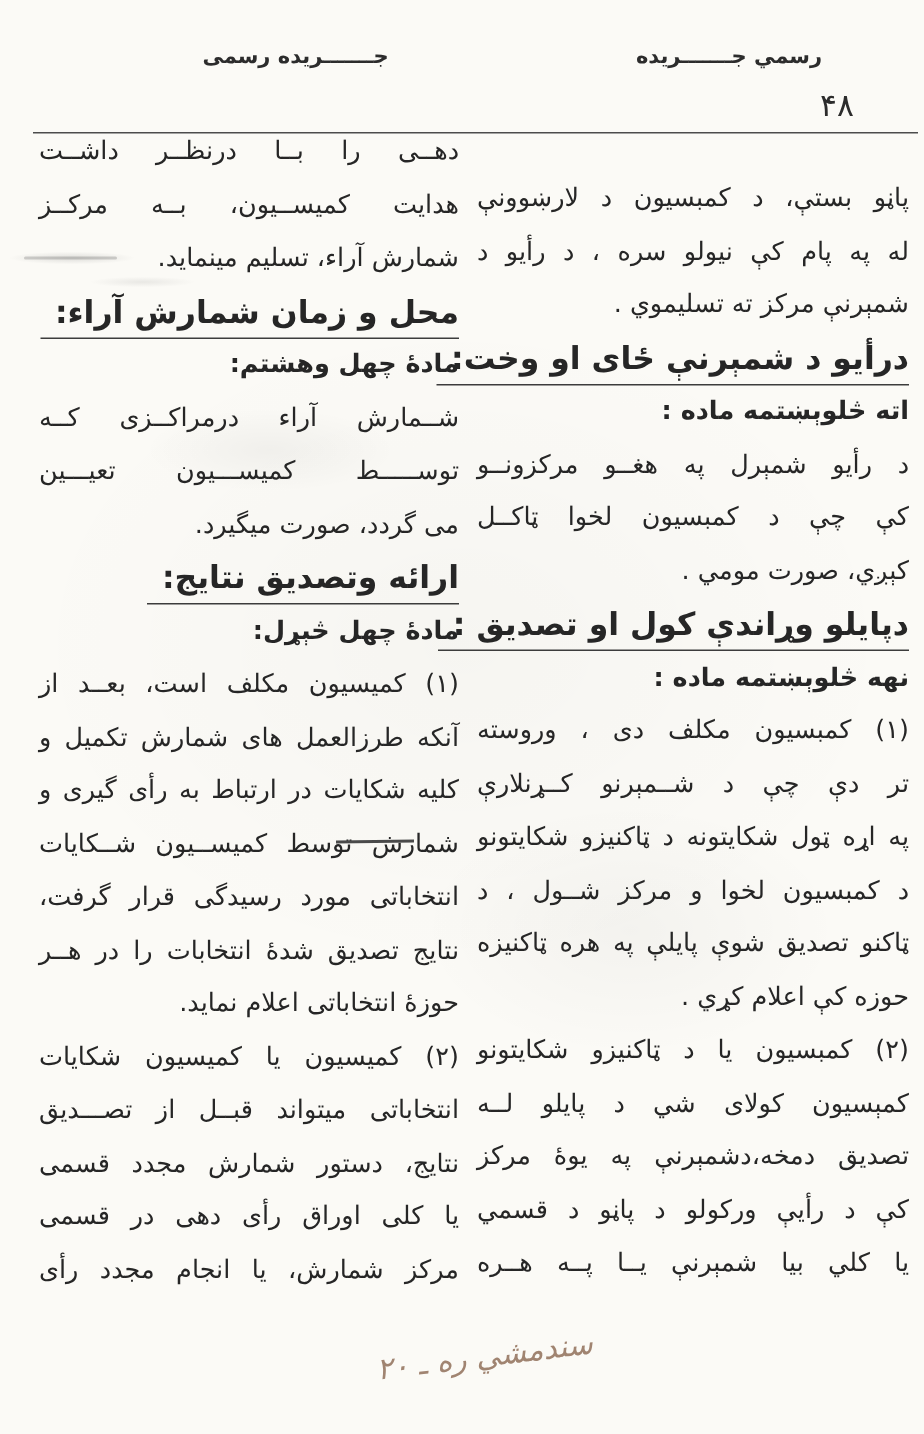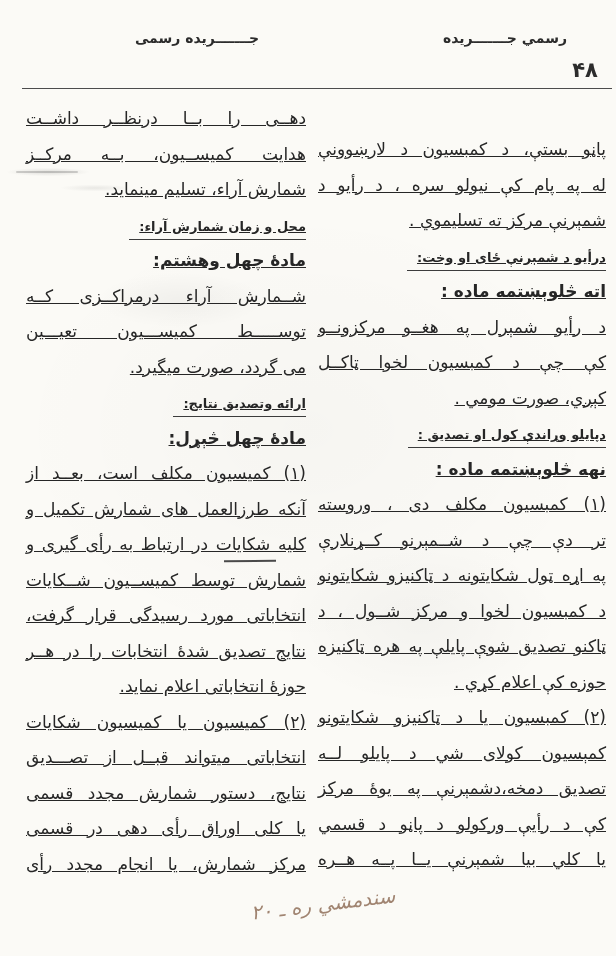--- a/index.html
+++ b/index.html
@@ -21,49 +21,49 @@
       radial-gradient(400px 300px at 50% 45%, rgba(0,0,0,.02), transparent 75%),
       #fbfaf6;
     color:#262626;
   }
   .hdr{
     position:absolute;top:30px;
     font-size:14px;font-weight:bold;
     text-align:center;white-space:nowrap;
     color:#2c2c2c;
   }
-  .hdr-right{right:1px;width:220px;}
+  .hdr-right{right:20px;width:220px;}
   .hdr-left{left:88px;width:218px;}
   .pagenum{
-    position:absolute;top:58px;right:9px;
-    font-size:21px;font-weight:bold;color:#2c2c2c;
+    position:absolute;top:58px;right:36px;
+    font-size:21px;font-weight:normal;color:#2c2c2c;
     width:44px;text-align:center;
   }
   .rule{
     position:absolute;top:88px;left:22px;width:590px;height:0;
     border-top:1.6px solid #4c4c4c;
   }
-  .col{position:absolute;top:101px;text-decoration:underline;}
+  .col{position:absolute;top:84px;}
   .col-pashto{right:10px;width:288px;margin-top:31px;}
   .col-dari{left:26px;width:280px;}
   .line{
     width:100%;height:35.5px;line-height:35.5px;
     font-size:17px;text-align:right;
     white-space:nowrap;overflow:visible;
     color:#262626;
   }
   .j{
     white-space:normal;
     text-align:justify;
     text-align-last:justify;
   }
   .t{font-weight:bold;}
   .heading{white-space:nowrap;}
   .heading span{
-    font-weight:bold;font-size:13px;
+    font-weight:bold;font-size:21px;
     border-bottom:1.6px solid #3c3c3c;
     padding-bottom:5px;
     padding-left:10px;
   }
   .stray-underline{
     position:absolute;top:560px;left:224px;
     width:52px;height:2px;background:#4a4a4a;
     transform:rotate(-.6deg);
   }
   .smudge-dash{

